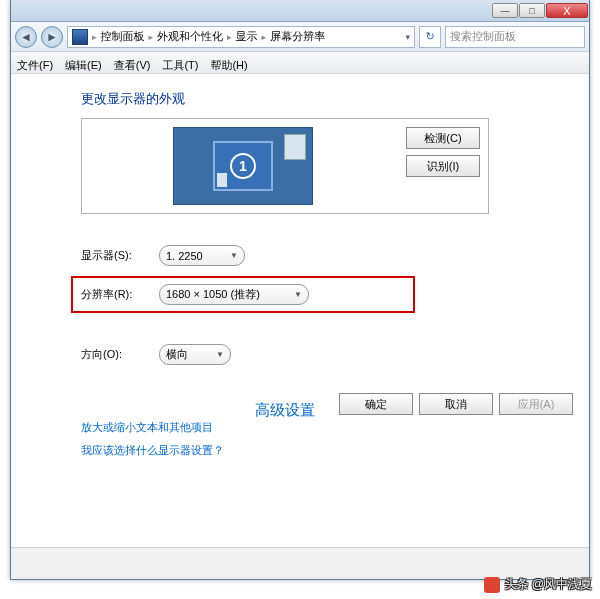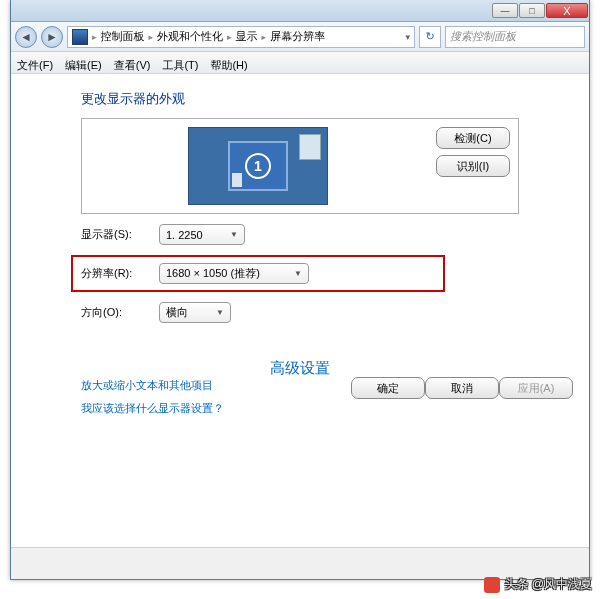--- a/index.html
+++ b/index.html
@@ -10,44 +10,44 @@
 .win-btn{width:26px;height:15px;border:1px solid #888;background:linear-gradient(#f8f8f8,#d8d8d8);border-radius:2px;display:flex;align-items:center;justify-content:center;font-size:9px;color:#333}
 .win-btn.close{width:42px;background:linear-gradient(#e88,#c33);color:#fff;font-size:11px;border-color:#a33}
 .navbar{height:30px;background:linear-gradient(#f4f8fc,#e4ecf4);display:flex;align-items:center;padding:0 4px;border-bottom:1px solid #c0d0e0;gap:4px}
 .nav-arrow{width:22px;height:22px;border-radius:50%;background:radial-gradient(#e8f0f8,#b0c8e0);border:1px solid #7090b0;display:flex;align-items:center;justify-content:center;color:#456;font-size:12px}
 .breadcrumb{display:flex;align-items:center;height:22px;background:#fff;border:1px solid #a8b8c8;flex:1;padding:0 4px;font-size:11px;gap:4px}
 .bc-icon{width:16px;height:16px;background:linear-gradient(#4080c0,#204080);border:1px solid #204060}
 .bc-sep{color:#888;font-size:9px}
 .bc-dd{margin-left:auto;display:flex;gap:2px;color:#666}
 .bc-dd span{font-size:9px}
 .refresh-btn{width:22px;height:22px;border:1px solid #a8b8c8;background:#fff;display:flex;align-items:center;justify-content:center;color:#2464b4;font-size:11px}
-.search{width:140px;height:22px;border:1px solid #a8b8c8;background:#fff;display:flex;align-items:center;padding:0 4px;font-size:11px;color:#888;font-style:italic}
+.search{width:140px;height:22px;border:1px solid #a8b8c8;background:#fff;display:flex;align-items:center;padding:0 4px;font-size:11px;color:#888;}
 .menubar{height:22px;background:linear-gradient(#f8f8f8,#e8ecf0);border-bottom:1px solid #d0d8e0;display:flex;align-items:flex-end;padding:0 6px;gap:12px;font-size:11px}
 .menu-item{color:#000}
-.content-pane{padding:16px 70px 0 70px}
+.content-pane{padding:16px 100px 0 70px}
 .heading{color:#003399;font-size:13px;margin-bottom:10px}
 .monitor-panel{border:1px solid #b0b0b0;background:#fff;padding:8px;display:flex;gap:10px}
 .monitor-preview{flex:1;display:flex;align-items:center;justify-content:center}
 .prev-bg{width:140px;height:78px;background:#3b6ea5;border:1px solid #2a5080;display:flex;align-items:center;justify-content:center;position:relative}
 .prev-mon2{position:absolute;right:6px;top:6px;width:22px;height:26px;background:#d8e4f0;border:1px solid #8aa}
 .prev-mon1{width:60px;height:50px;background:#3870b8;border:2px solid #88b0e0;display:flex;align-items:center;justify-content:center;position:relative}
 .prev-mon1-bar{position:absolute;left:2px;bottom:2px;width:10px;height:14px;background:#d8e4f0}
 .prev-num{width:26px;height:26px;border-radius:50%;border:2px solid #fff;color:#fff;display:flex;align-items:center;justify-content:center;font-size:14px;font-weight:bold}
 .side-btns{display:flex;flex-direction:column;gap:6px}
-.btn{height:22px;min-width:74px;padding:0 8px;border:1px solid #888;background:linear-gradient(#fdfdfd,#e4e4e4);font-size:11px;display:flex;align-items:center;justify-content:center;border-radius:7px;color:#000}
-.form-row{display:flex;align-items:center;margin-top:10px;gap:8px}
+.btn{height:22px;min-width:74px;padding:0 8px;border:1px solid #888;background:linear-gradient(#fdfdfd,#e4e4e4);font-size:11px;display:flex;align-items:center;justify-content:center;border-radius:0;color:#000}
+.form-row{display:flex;align-items:center;margin-top:31px;gap:8px}
 .form-label{width:70px;font-size:11px}
-.combobox{height:21px;border:1px solid #999;background:linear-gradient(#fff,#eee);display:flex;align-items:center;padding:0 6px;font-size:11px;gap:6px;border-radius:4px}
+.combobox{height:21px;border:1px solid #999;background:linear-gradient(#fff,#eee);display:flex;align-items:center;padding:0 6px;font-size:11px;gap:6px;border-radius:10px}
 .combobox .dd{margin-left:auto;font-size:8px;color:#555}
 .highlight-box{border:2px solid #d00000;padding:6px 8px;margin-top:10px;margin-left:-10px;margin-right:74px}
 .highlight-box .form-row{margin-top:0}
 .adv-row{text-align:center;margin-top:36px;font-size:15px}
 .link{color:#0066cc;cursor:pointer}
 .links-block{display:flex;flex-direction:column;gap:8px;font-size:11px}
-.btn-row{position:absolute;right:16px;bottom:180px;display:flex;}
+.btn-row{position:absolute;right:16px;bottom:164px;display:flex;gap:6px}
 .btn-disabled{color:#999}
 .footer-bar{position:absolute;left:0;right:0;bottom:0;height:32px;background:#f0f0f0;border-top:1px solid #d0d0d0}
 .watermark{position:absolute;right:8px;bottom:6px;font-size:12px;color:#f0f0f0;text-shadow:0 0 2px #222,1px 1px 0 #222,-1px -1px 0 #222,1px -1px 0 #222,-1px 1px 0 #222;display:flex;align-items:center;gap:4px}
 .wm-logo{width:16px;height:16px;border-radius:3px;background:#d43;display:inline-block}
 </style>
 </head>
 <body>
 
 <div class="window">
   <div class="titlebar">

